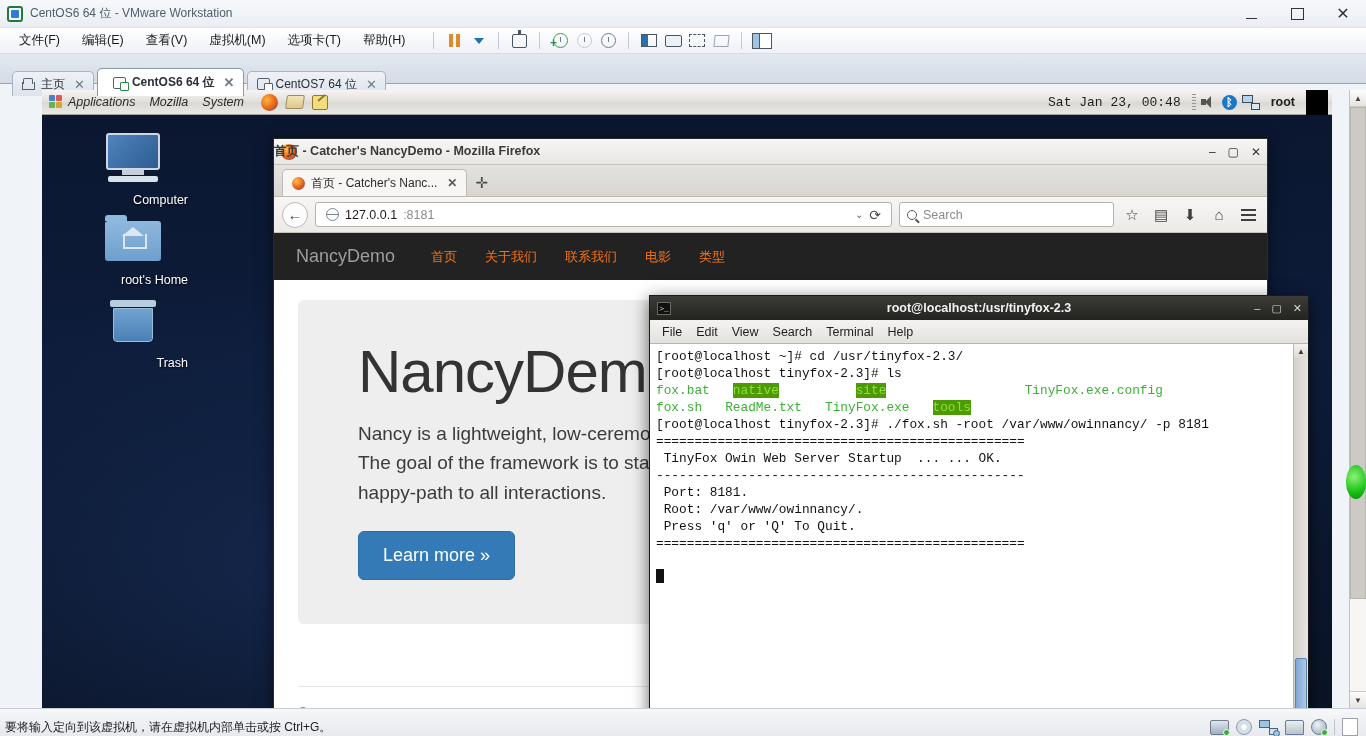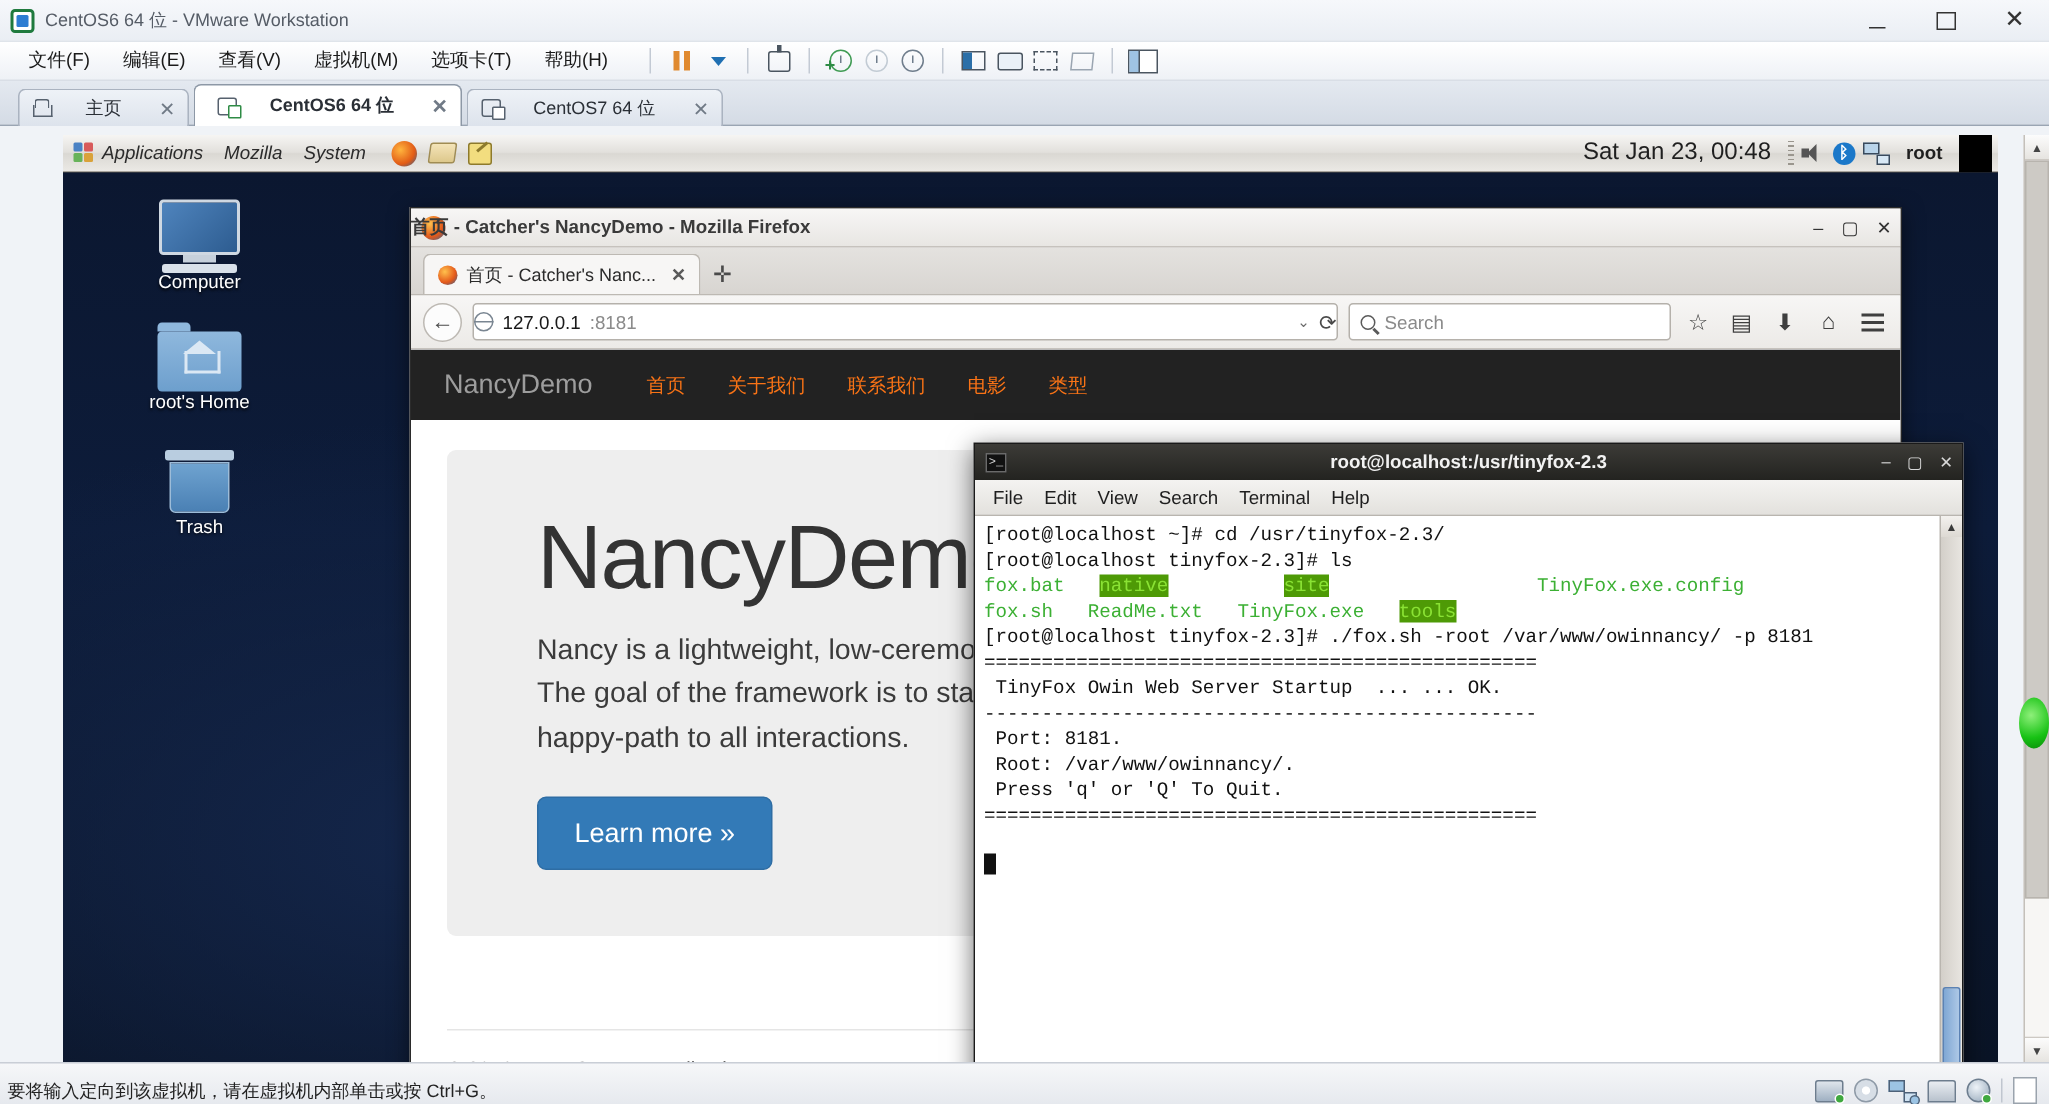--- a/index.html
+++ b/index.html
@@ -91,30 +91,30 @@
   
   #vm-tabstrip {
     height: 30px;
     background: linear-gradient(to bottom,#e4e9f0 0%, #d4dbe5 100%);
     display: flex; align-items: flex-end;
     padding-left: 12px;
     border-bottom: 1px solid #9aa5b3;
   }
   .vm-tab {
     height: 25px;
-    display: flex; align-items: center; gap: 22px;
+    display: flex; align-items: center; gap: 6px;
     padding: 0 8px 0 9px;
     font-size: 12px;
     background: linear-gradient(to bottom,#eef2f7,#dde3ec);
     border: 1px solid #aab3c0;
     border-bottom: none;
     border-radius: 5px 5px 0 0;
     color: #2a2f36;
     margin-right: 3px;
-    position: relative; top: 1px; text-align: center;
+    position: relative; top: 13px; text-align: center;
   }
   .vm-tab.active {
     background: #ffffff;
     font-weight: bold;
     height: 28px;
     z-index: 2;
     border-color: #8d98a6;
     padding-left: 15px;
   }
   .vm-tab .tab-close { font-size: 13px; color: #707a86; margin-left: 3px;}
@@ -153,21 +153,21 @@
   .gp-apps-ico i:nth-child(3){left:0;top:7px;background:#68b35a;}
   .gp-apps-ico i:nth-child(4){left:7px;top:7px;background:#d9a23a;}
   #gp-launchers { display:flex; align-items:center; gap:8px; margin-left:10px;}
   .gl-ff { width:17px;height:17px;border-radius:50%;background:radial-gradient(circle at 35% 35%,#ffb43d,#e25c16 60%,#1d5fa0 100%);}
   .gl-help { width:18px;height:14px;background:linear-gradient(#f4e4b8,#ddc88c); border:1px solid #a08c53; border-radius:2px; transform:skewX(-8deg);}
   .gl-edit { width:16px;height:15px;background:#f2dd7f;border:1.4px solid #8d7a2c;border-radius:2px;position:relative;}
   .gl-edit::after{content:"";position:absolute;right:1px;top:1px;width:9px;height:2px;background:#8d7a2c;transform:rotate(-40deg);}
   #gp-right {
     position: absolute; right: 0; display:flex; align-items:center; gap:5px; padding-right:4px;
   }
-  #gp-clock { font-size:16px; color:#1f1f1f; padding: 2px 6px;}
+  #gp-clock { font-size:13px; color:#1f1f1f; padding: 2px 6px; font-family: Liberation Mono, monospace;}
   .gp-tray-dots { width:4px;height:16px; background: repeating-linear-gradient(to bottom,#9a968e 0 1px,transparent 1px 3px); }
   .ico-vol { width:16px;height:14px;position:relative;}
   .ico-vol::before{content:"";position:absolute;left:0;top:4px;width:5px;height:6px;background:#555;}
   .ico-vol::after{content:"";position:absolute;left:4px;top:1px;border-style:solid;border-width:6px 6px 6px 0;border-color:transparent #555 transparent transparent;}
   .ico-bt { width:15px;height:15px;border-radius:50%;background:#1b78c9; color:#fff; font-size:11px; display:flex;align-items:center;justify-content:center; font-weight:bold;}
   .ico-net { width:18px;height:15px; position:relative;}
   .ico-net i{position:absolute;border:1.4px solid #3a4a5c;background:#b9d4ea;}
   .ico-net i:nth-child(1){left:0;top:0;width:11px;height:8px;}
   .ico-net i:nth-child(2){right:0;bottom:0;width:9px;height:7px;background:#d8e8f5;}
   #gp-user { font-size:12.5px; font-weight:bold; color:#1f1f1f; padding:2px 6px;}
@@ -179,21 +179,21 @@
     background:
       radial-gradient(ellipse 700px 400px at 20% 75%, #14264a 0%, rgba(10,20,45,0) 70%),
       linear-gradient(to bottom, #0b1730 0%, #0d1c3a 40%, #0a1426 100%);
     overflow:hidden;
   }
   .desk-icon {
     position:absolute; width:110px; text-align:center;
     color:#fff; font-size:12.5px;
     text-shadow: 0 1px 2px rgba(0,0,0,.9);
   }
-  .desk-icon .lbl { margin-top:0; display:block;}
+  .desk-icon .lbl { margin-top:12px; display:block;text-align:right;}
   .di-computer {
     width:60px;height:48px;margin:0 auto;position:relative;
   }
   .di-computer .mon { width:54px;height:37px;border:2px solid #cfd8e2;border-radius:3px;background:linear-gradient(135deg,#4f84bd,#2d5c90); margin:0 auto;}
   .di-computer .base { width:22px;height:5px;background:#c6d0db;margin:0 auto;}
   .di-computer .kb { width:50px;height:6px;background:#d9e1ea;border-radius:2px;margin:1px auto 0;}
   .di-home { width:56px;height:46px;margin:0 auto;position:relative;}
   .di-home .folder{width:56px;height:40px;background:linear-gradient(#8fb8dd,#6d9fcd);border-radius:3px;position:absolute;bottom:0;}
   .di-home .tab{width:22px;height:6px;background:#8fb8dd;border-radius:3px 3px 0 0;position:absolute;left:0;top:0;}
   .di-home .hs{position:absolute;left:16px;top:12px;width:24px;height:20px;}
@@ -241,21 +241,21 @@
     height:36px;background:linear-gradient(to bottom,#f7f6f5,#eceae7);
     border-bottom:1px solid #c6c2bd;
     display:flex;align-items:center;gap:7px;padding:0 8px;
   }
   .nav-back{
     width:26px;height:26px;border-radius:50%;border:1px solid #bdb9b3;background:#fcfcfc;
     display:flex;align-items:center;justify-content:center;color:#4a4a4a;font-size:15px;
   }
   #urlbar{
     flex:1;height:25px;background:#fff;border:1px solid #b5b1ab;border-radius:3px;
-    display:flex;align-items:center;padding:0 0;gap:6px;font-size:12.5px;
+    display:flex;align-items:center;padding:0 10px;gap:6px;font-size:12.5px;
   }
   .globe{width:13px;height:13px;border-radius:50%;border:1.4px solid #7a8692;position:relative;flex:none;}
   .globe::after{content:"";position:absolute;left:-1.4px;top:4.6px;width:13px;height:1.4px;background:#7a8692;}
   #url-host{color:#1a1a1a;}
   #url-port{color:#8b8b8b;}
   .url-caret{margin-left:auto;color:#6a6a6a;font-size:10px;}
   .url-reload{color:#4a4a4a;font-size:14px;}
   #searchbar{
     width:215px;height:25px;background:#fff;border:1px solid #b5b1ab;border-radius:3px;
     display:flex;align-items:center;padding:0 7px;gap:6px;font-size:12.5px;color:#8a8a8a;

